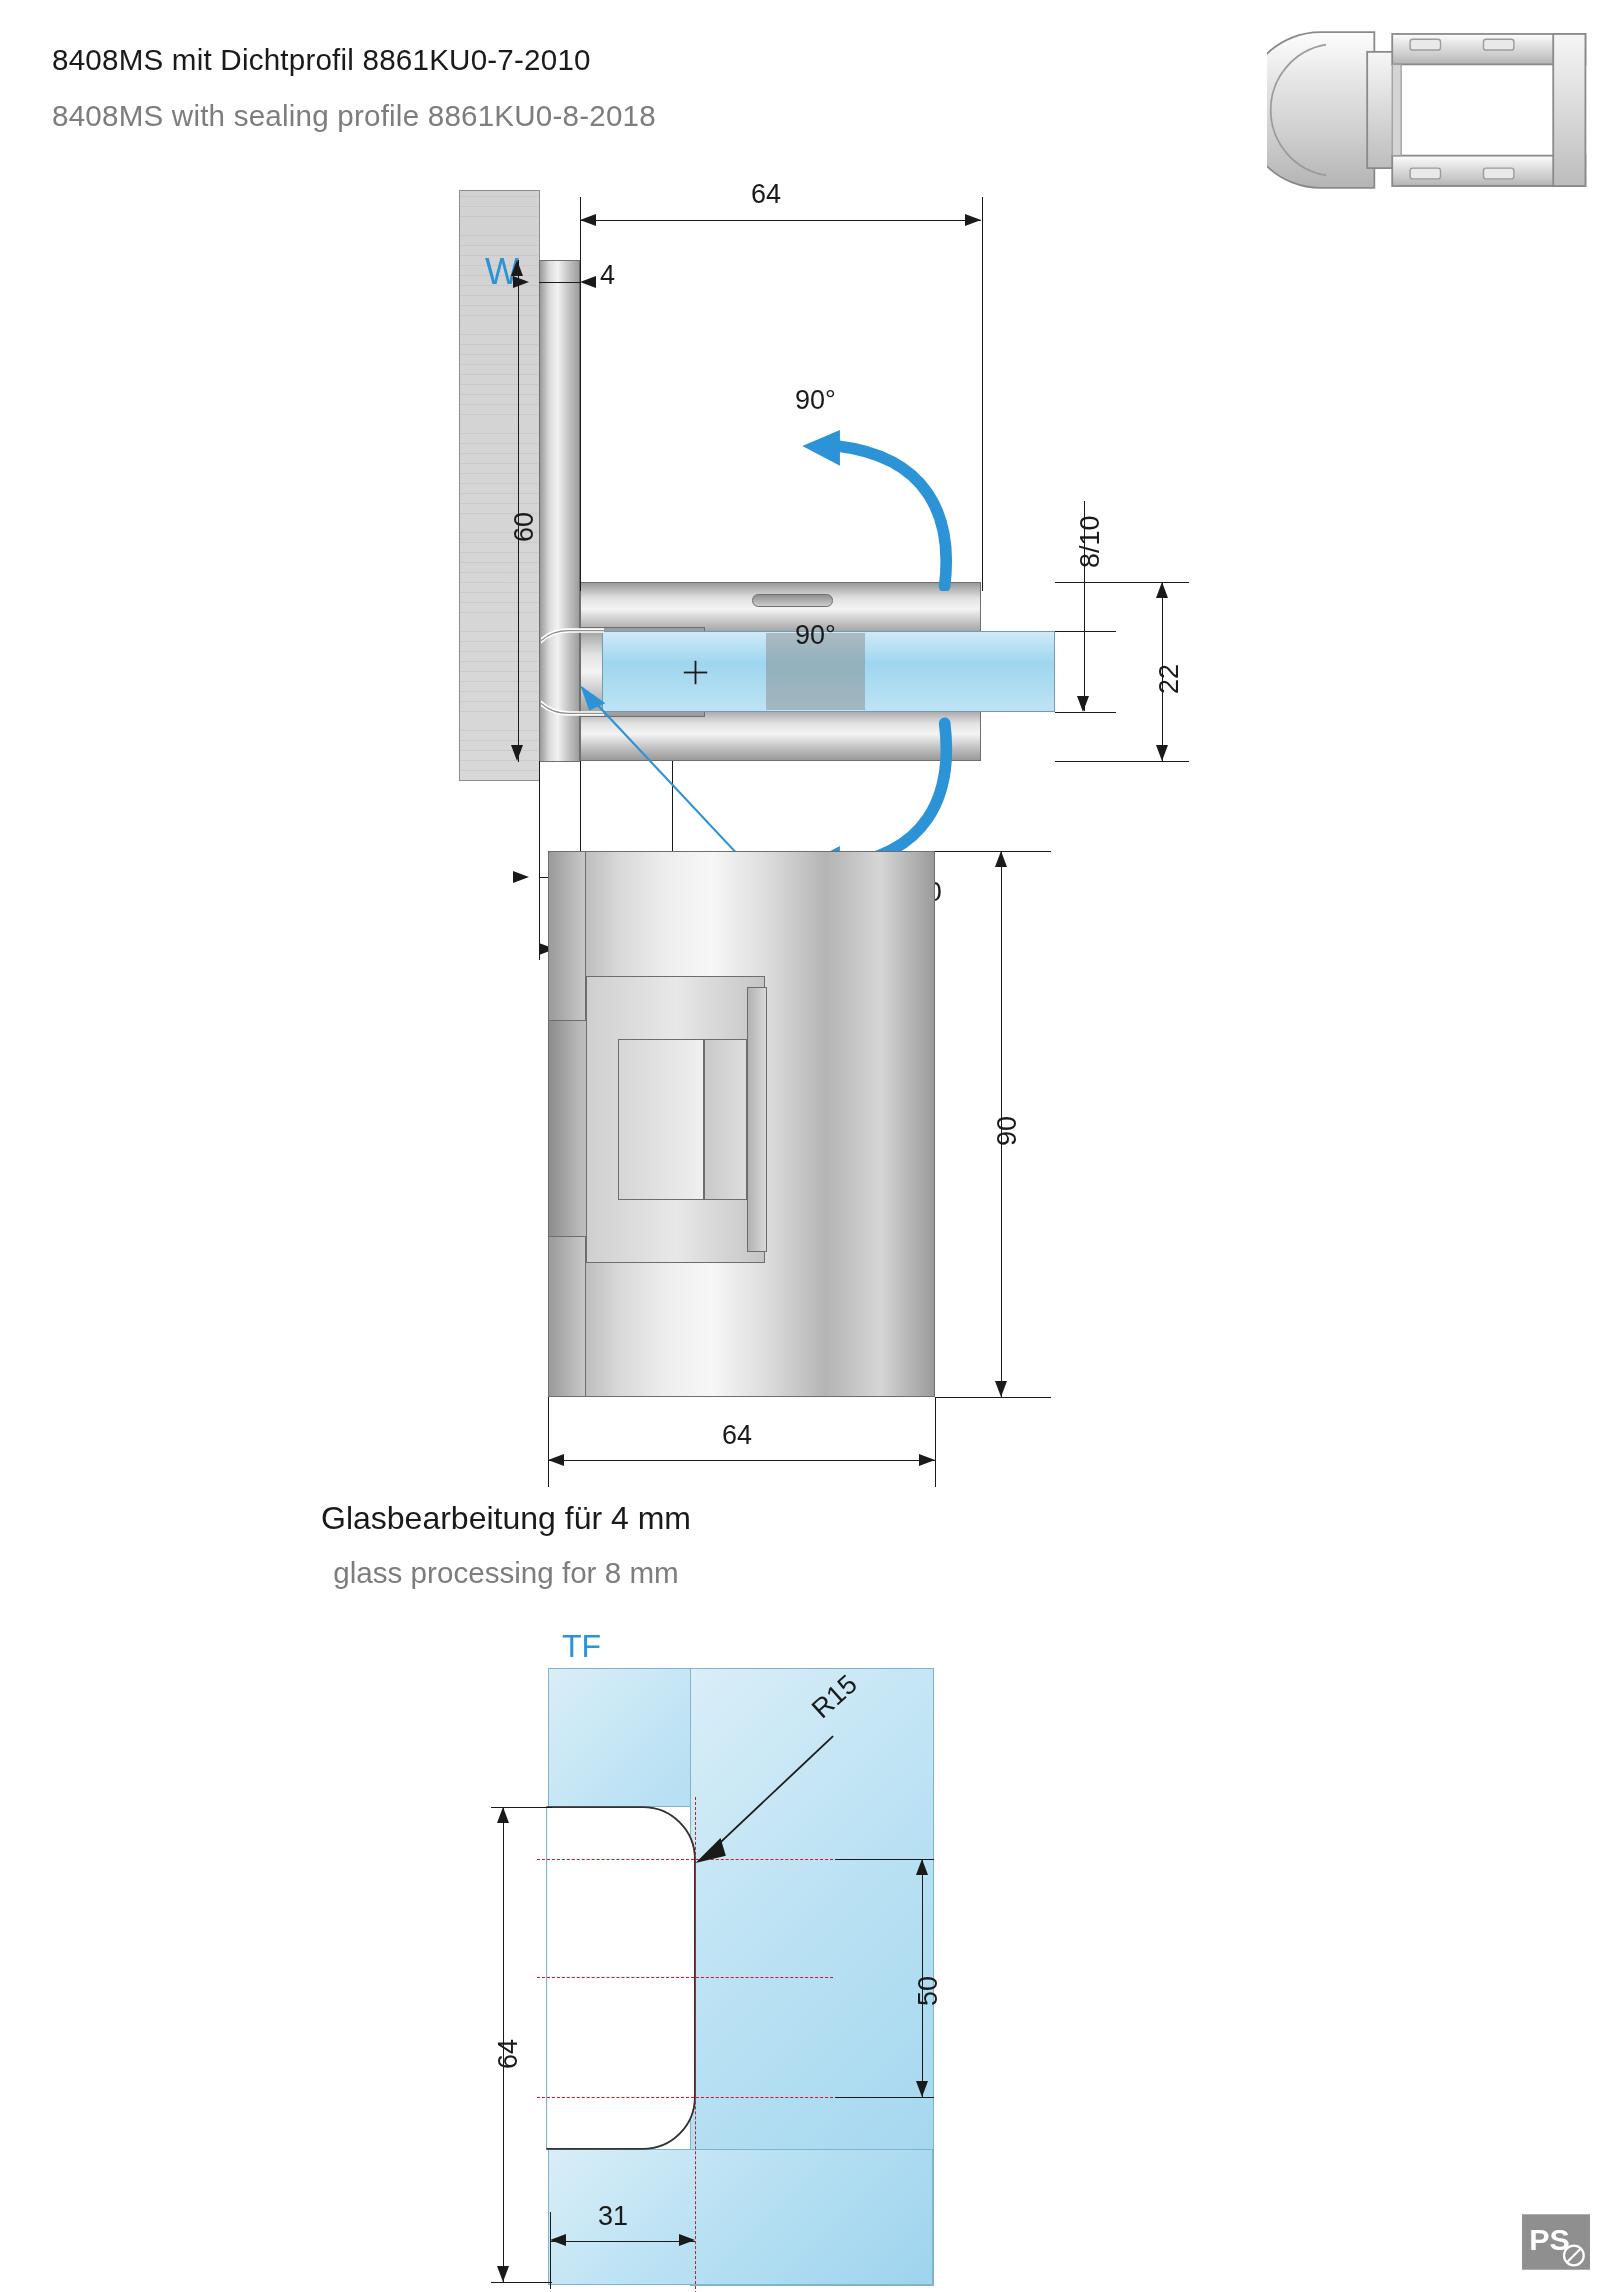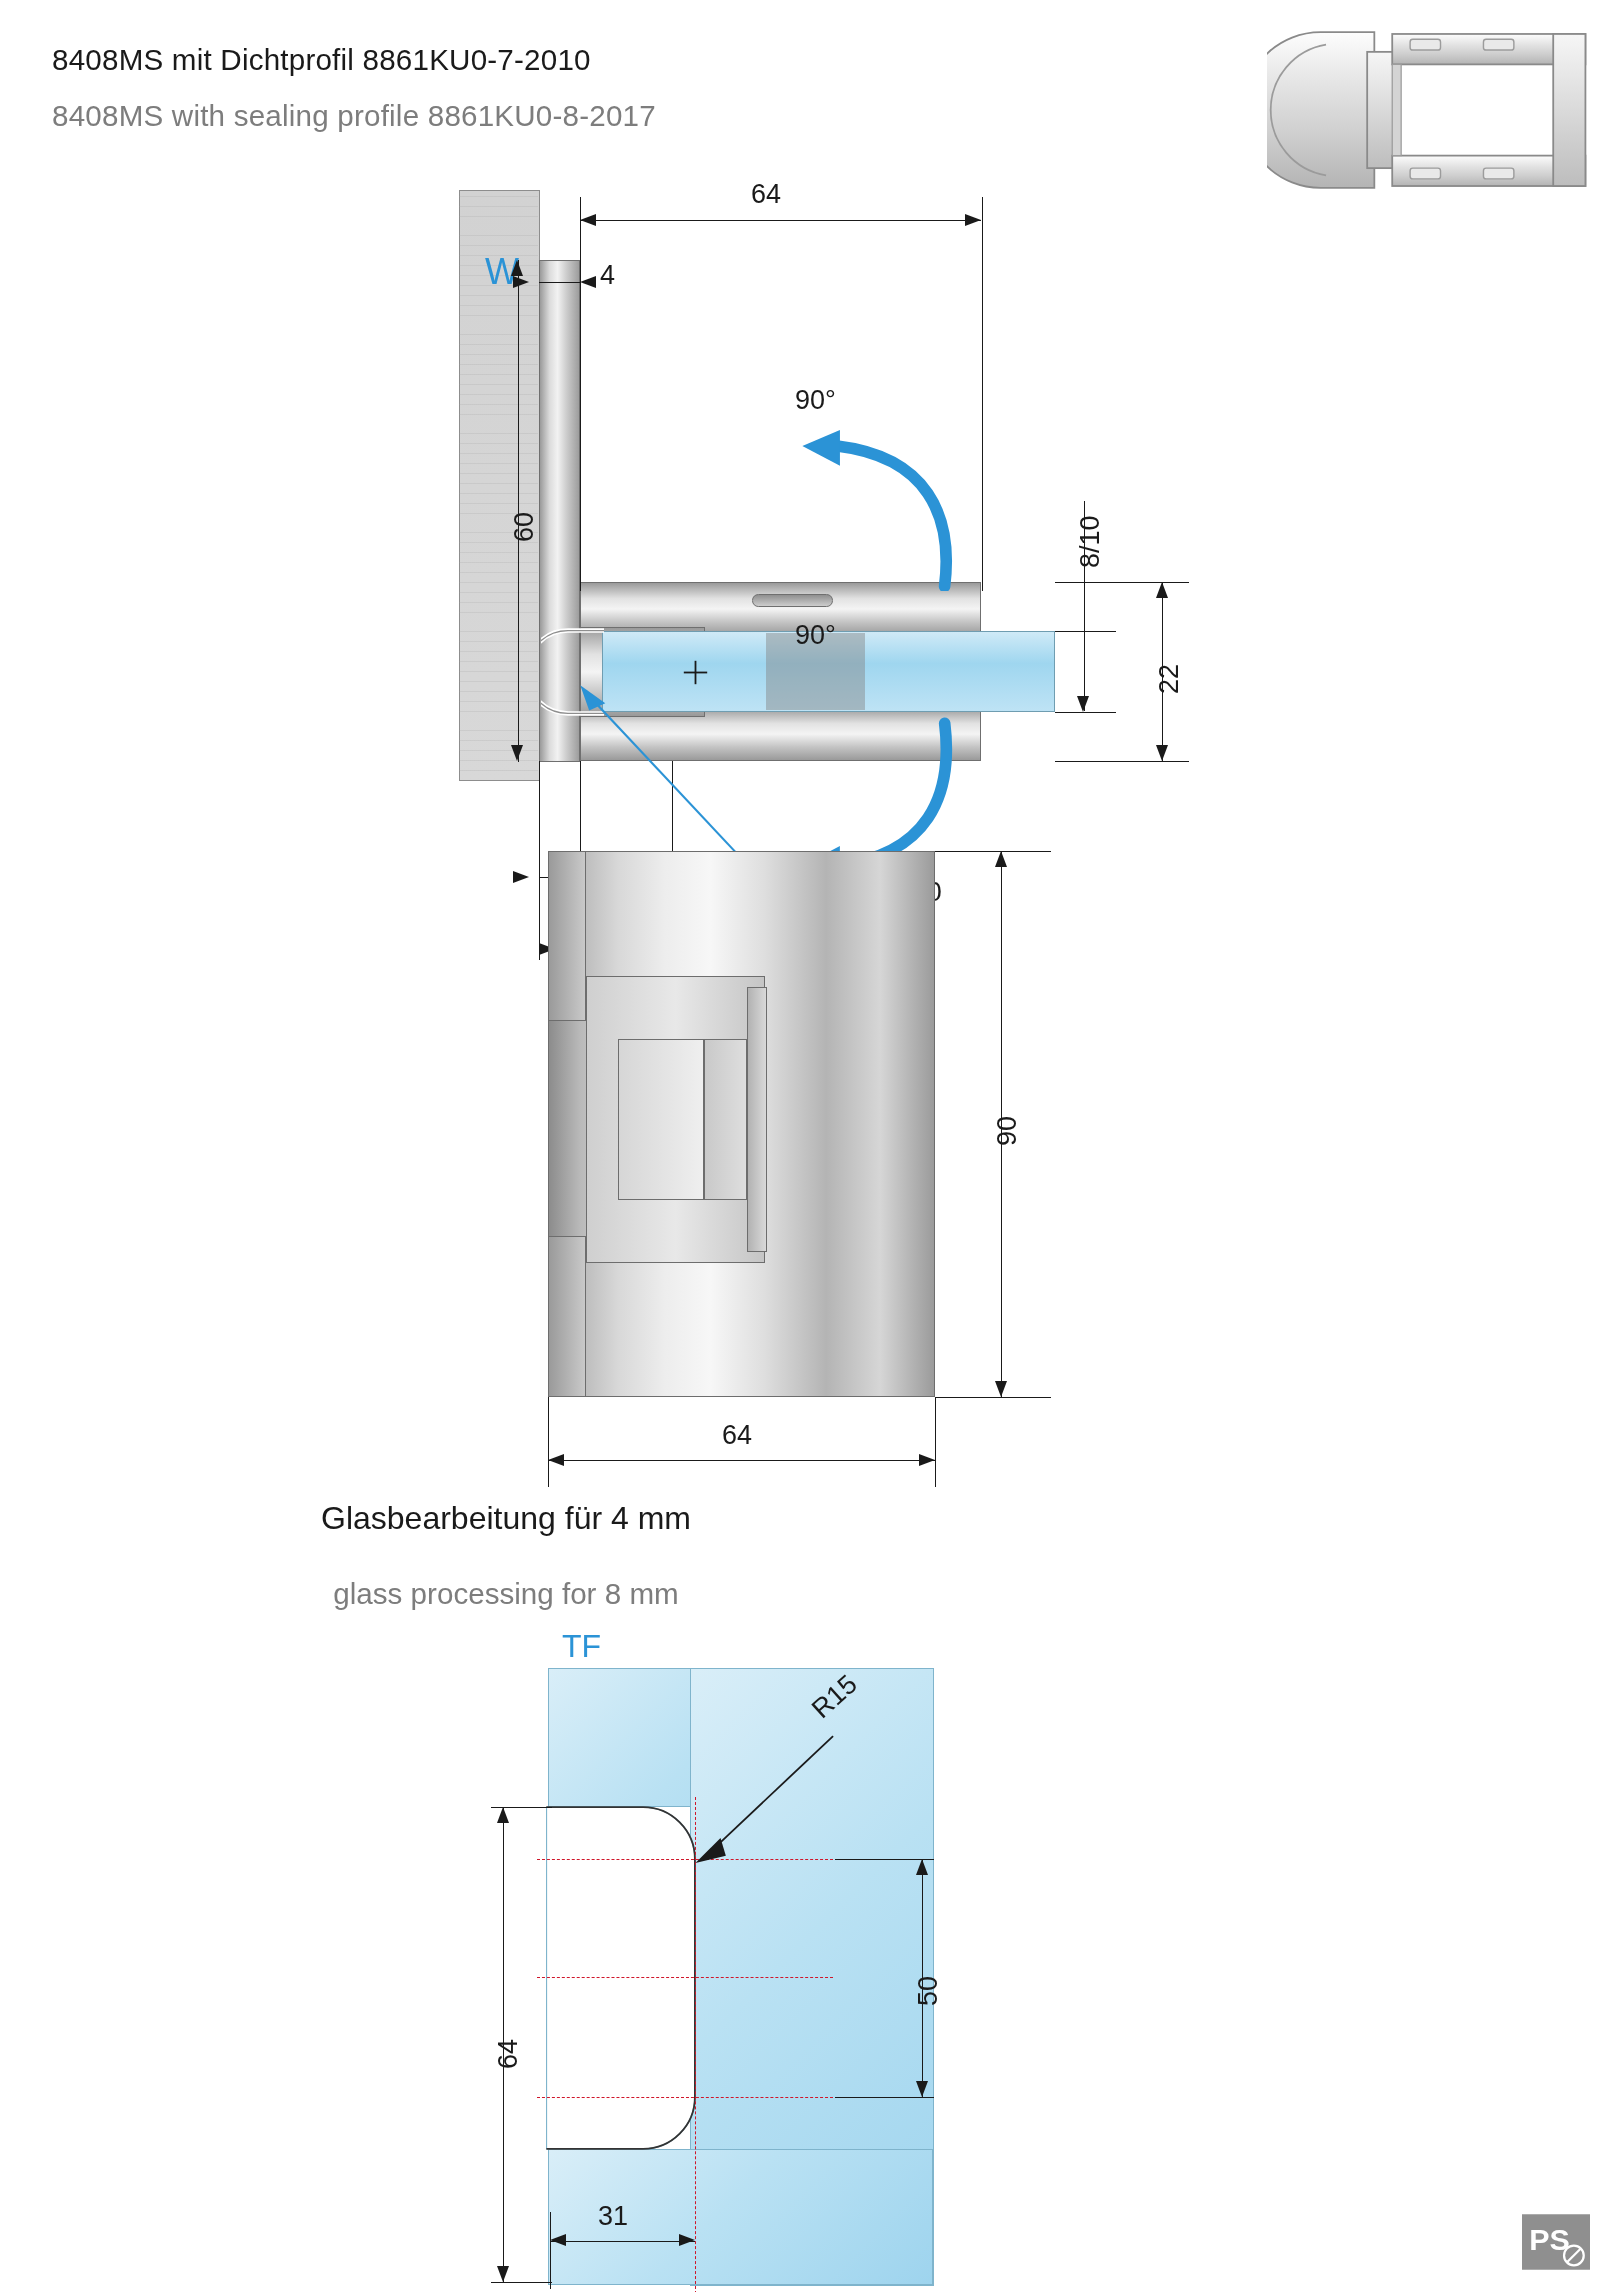--- a/index.html
+++ b/index.html
@@ -69,21 +69,21 @@
     position:absolute;
     background: linear-gradient(90deg,
       #8c8c8c 0%, #b9b9b9 8%, #d8d8d8 18%, #ededed 30%,
       #f7f7f7 42%, #dedede 56%, #b4b4b4 72%, #d6d6d6 86%, #9b9b9b 100%);
     border:1.3px solid #6d6d6d;
   }
   .fig2-part { position:absolute; border:1.3px solid #6d6d6d; }
 
   
   #sect-de { left:0; top:1500px; width:1012px; text-align:center; font-size:32px; color:#1a1a1a; }
-  #sect-en { left:0; top:1556px; width:1012px; text-align:center; font-size:29.6px; color:#7d7d7d;margin-top:21px; }
+  #sect-en { left:0; top:1556px; width:1012px; text-align:center; font-size:29.6px; color:#7d7d7d; }
 
   
   #fig3 { left:0px; top:1621px; width:1254px; height:663px; }
   .glass-blue {
     position:absolute;
     background: linear-gradient(135deg,#d9eef8 0%, #b9e1f3 45%, #9ed4ee 100%);
     border:1.2px solid #7fb4cc;
   }
   .centerline { position:absolute; }
   .centerline.h {
@@ -93,21 +93,21 @@
     width:0; border-left:1.4px dashed #d0162a;
   }
 
   
   #logo { right:30px; bottom:23px; width:68px; height:56px; }
 </style>
 </head>
 <body>
 
 <div class="abs" id="title-de">8408MS mit Dichtprofil 8861KU0-7-2010</div>
-<div class="abs" id="title-en">8408MS with sealing profile 8861KU0-8-2017</div>
+<div class="abs" id="title-en">8408MS with sealing profile 8861KU0-8-2018</div>
 
 <div class="abs" id="profile-thumb">
   <svg width="322" height="170" viewBox="0 0 360 190">
     <defs>
       <linearGradient id="pgrad" x1="0" y1="0" x2="0" y2="1">
         <stop offset="0%" stop-color="#fdfdfd"></stop>
         <stop offset="35%" stop-color="#e3e3e3"></stop>
         <stop offset="65%" stop-color="#cfcfcf"></stop>
         <stop offset="100%" stop-color="#b4b4b4"></stop>
       </linearGradient>

